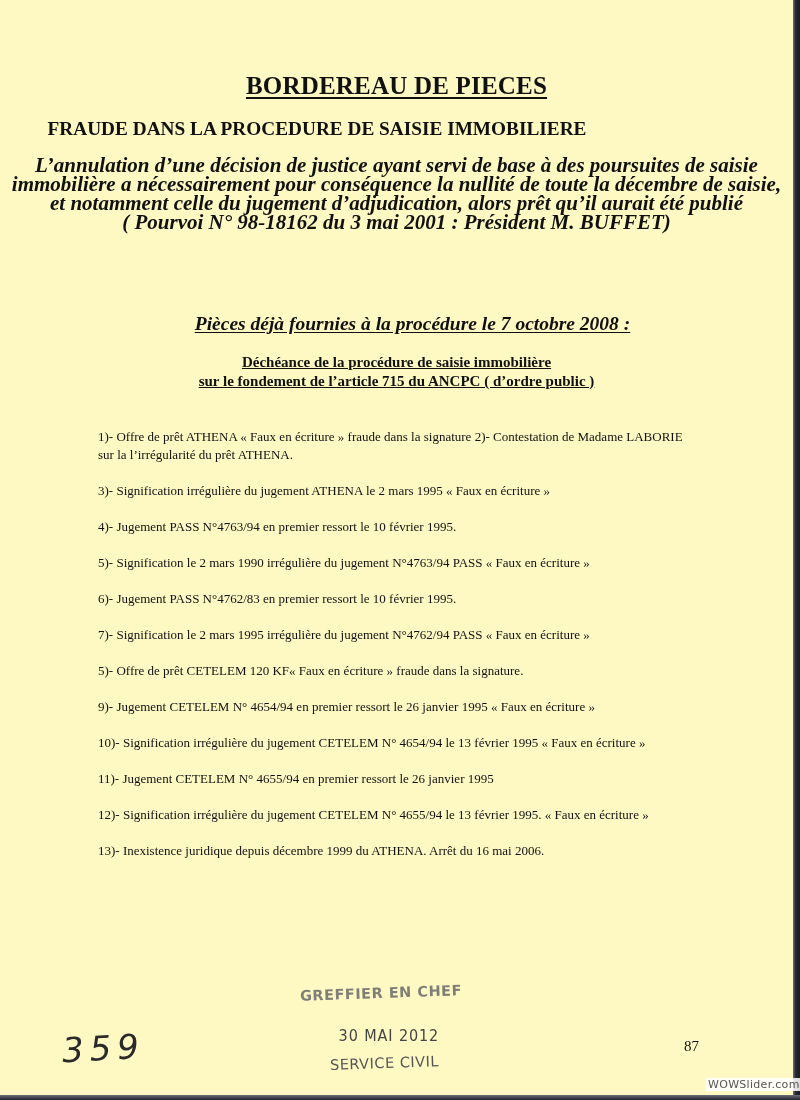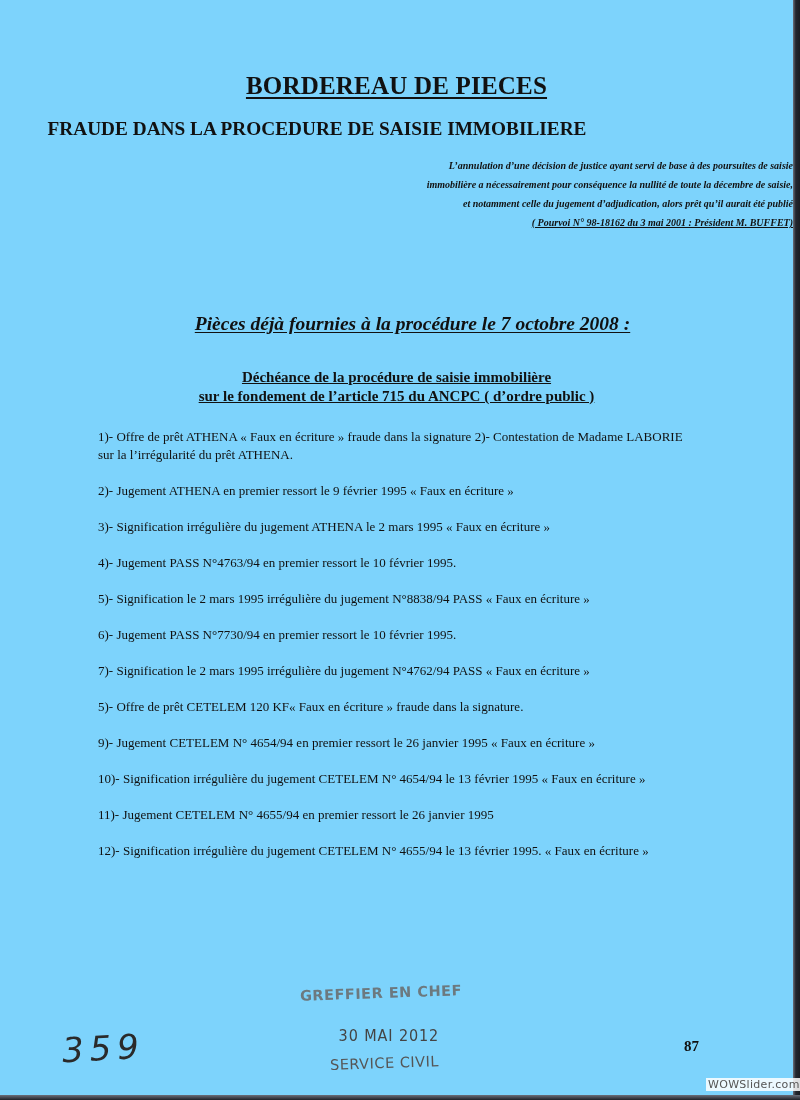--- a/index.html
+++ b/index.html
@@ -13,21 +13,21 @@
       background: #ffffff;
       overflow: hidden;
       font-family: "Liberation Serif", "DejaVu Serif", serif;
       color: #111;
     }
     .page {
       position: absolute;
       left: 0; top: 0;
       width: 793px;
       height: 1095px;
-      background: #7dd3fc;
+      background: #fef9c3;
     }
     .edge-right {
       position: absolute;
       left: 793px; top: 0;
       width: 7px; height: 1100px;
       background: linear-gradient(to right, #6b6f7a, #23262e 40%, #1a1c22);
     }
     .edge-bottom {
       position: absolute;
       left: 0; top: 1095px;
@@ -51,28 +51,27 @@
       left: 0; width: 634px;
       top: 118px;
       text-align: center;
       font-weight: bold;
       font-size: 19.3px;
     }
     .quote {
       position: absolute;
       left: 0; width: 793px;
       top: 156px;
-      text-align: right;
+      text-align: center;
       font-weight: bold;
       font-style: italic;
-      font-size: 10px;
+      font-size: 21px;
       line-height: 19px;
     }
     .quote .ref {
-      text-decoration: underline;
     }
     .section-title {
       position: absolute;
       left: 16px; width: 793px;
       top: 313px;
       text-align: center;
       font-weight: bold;
       font-size: 19.5px;
       text-decoration: underline;
       text-underline-offset: 2px;
@@ -80,21 +79,20 @@
     }
     .section-sub {
       position: absolute;
       left: 0; width: 793px;
       top: 353px;
       text-align: center;
       font-weight: bold;
       font-size: 15px;
       line-height: 19px;
       text-decoration: underline;
-      margin-top: 15px;
     }
     .items {
       position: absolute;
       left: 98px;
       top: 428px;
       width: 600px;
       font-size: 13px;
       line-height: 18px;
     }
     .item {
@@ -138,21 +136,21 @@
       left: 330px; top: 1055px;
       font-size: 14.5px;
       letter-spacing: 0.5px;
       font-weight: normal;
       color: #555;
       transform: rotate(-2deg);
     }
     .page-number {
       position: absolute;
       left: 684px; top: 1038px;
-      font-weight: bold;
+      font-weight: normal;
       font-size: 15px;
     }
     .watermark {
       position: absolute;
       left: 706px; top: 1078px;
       font-family: "DejaVu Sans", sans-serif;
       font-size: 11px;
       color: #555;
       background: rgba(255,255,255,0.85);
       padding: 0 2px;
@@ -177,31 +175,31 @@
 
   <div class="section-title">Pièces déjà fournies à la procédure le 7 octobre 2008  :</div>
 
   <div class="section-sub">
     <div>Déchéance de la procédure de saisie immobilière</div>
     <div>sur le fondement de l’article 715 du ANCPC ( d’ordre public )</div>
   </div>
 
   <div class="items">
     <div class="item">1)- Offre de prêt ATHENA « Faux en écriture » fraude dans la signature 2)- Contestation de Madame LABORIE sur la l’irrégularité du prêt ATHENA.</div>
-    <div class="item">2)- Jugement ATHENA en premier ressort le  9 février 1995 « Faux en écriture »</div>
     <div class="item">3)- Signification irrégulière du jugement ATHENA le 2 mars 1995 « Faux en écriture »</div>
     <div class="item">4)- Jugement PASS N°4763/94 en premier ressort le 10 février 1995.</div>
-    <div class="item">5)- Signification le 2 mars 1995 irrégulière du jugement N°8838/94 PASS « Faux en écriture »</div>
-    <div class="item">6)- Jugement PASS N°7730/94 en premier ressort le 10 février 1995.</div>
+    <div class="item">5)- Signification le 2 mars 1990 irrégulière du jugement N°4763/94 PASS « Faux en écriture »</div>
+    <div class="item">6)- Jugement PASS N°4762/83 en premier ressort le 10 février 1995.</div>
     <div class="item">7)- Signification le 2 mars 1995 irrégulière du jugement N°4762/94 PASS « Faux en écriture »</div>
     <div class="item">5)- Offre de prêt CETELEM 120 KF« Faux en écriture » fraude dans la signature.</div>
     <div class="item">9)- Jugement CETELEM N° 4654/94 en premier ressort le 26 janvier 1995 « Faux en écriture »</div>
     <div class="item">10)- Signification irrégulière du jugement CETELEM N° 4654/94 le 13 février 1995 « Faux en écriture »</div>
     <div class="item">11)- Jugement CETELEM N° 4655/94 en premier ressort le 26 janvier 1995</div>
     <div class="item">12)- Signification irrégulière du jugement CETELEM N° 4655/94 le 13 février 1995. « Faux en écriture »</div>
+    <div class="item">13)- Inexistence juridique depuis décembre 1999 du ATHENA. Arrêt du 16 mai 2006.</div>
   </div>
 
   <div class="handwritten">359</div>
 
   <div class="stamp stamp-line1">GREFFIER EN CHEF</div>
   <div class="stamp stamp-line2">30 MAI 2012</div>
   <div class="stamp stamp-line3">SERVICE CIVIL</div>
 
   <div class="page-number">87</div>
 </div>

